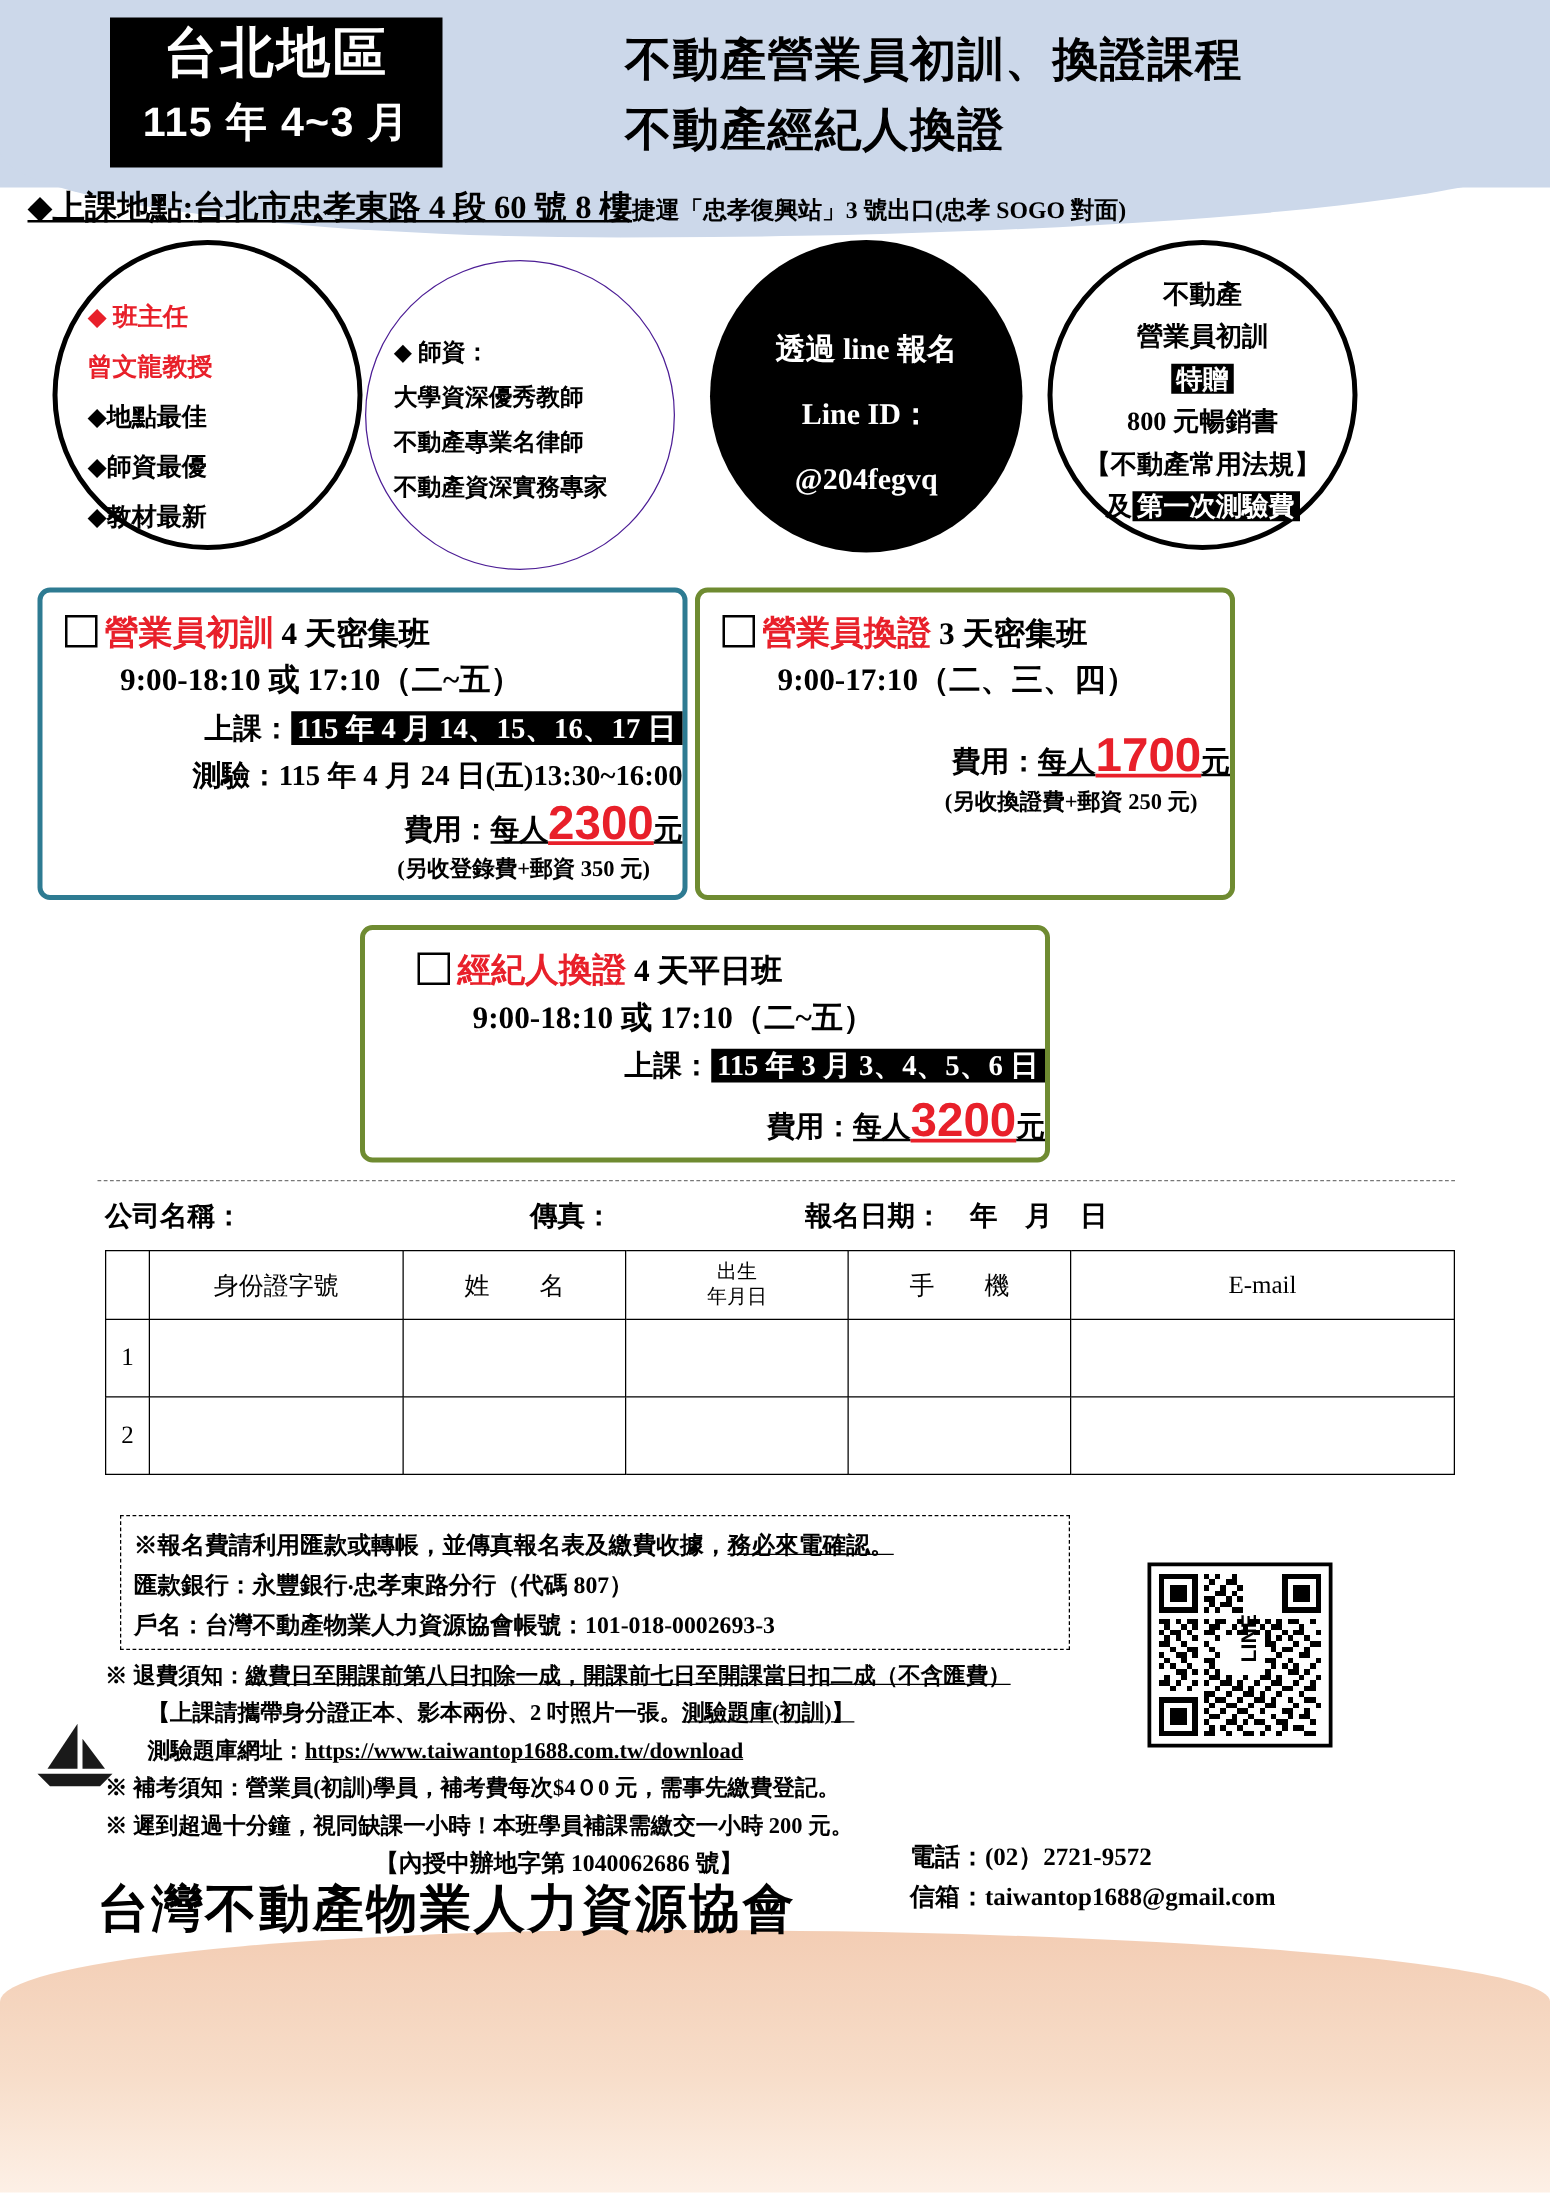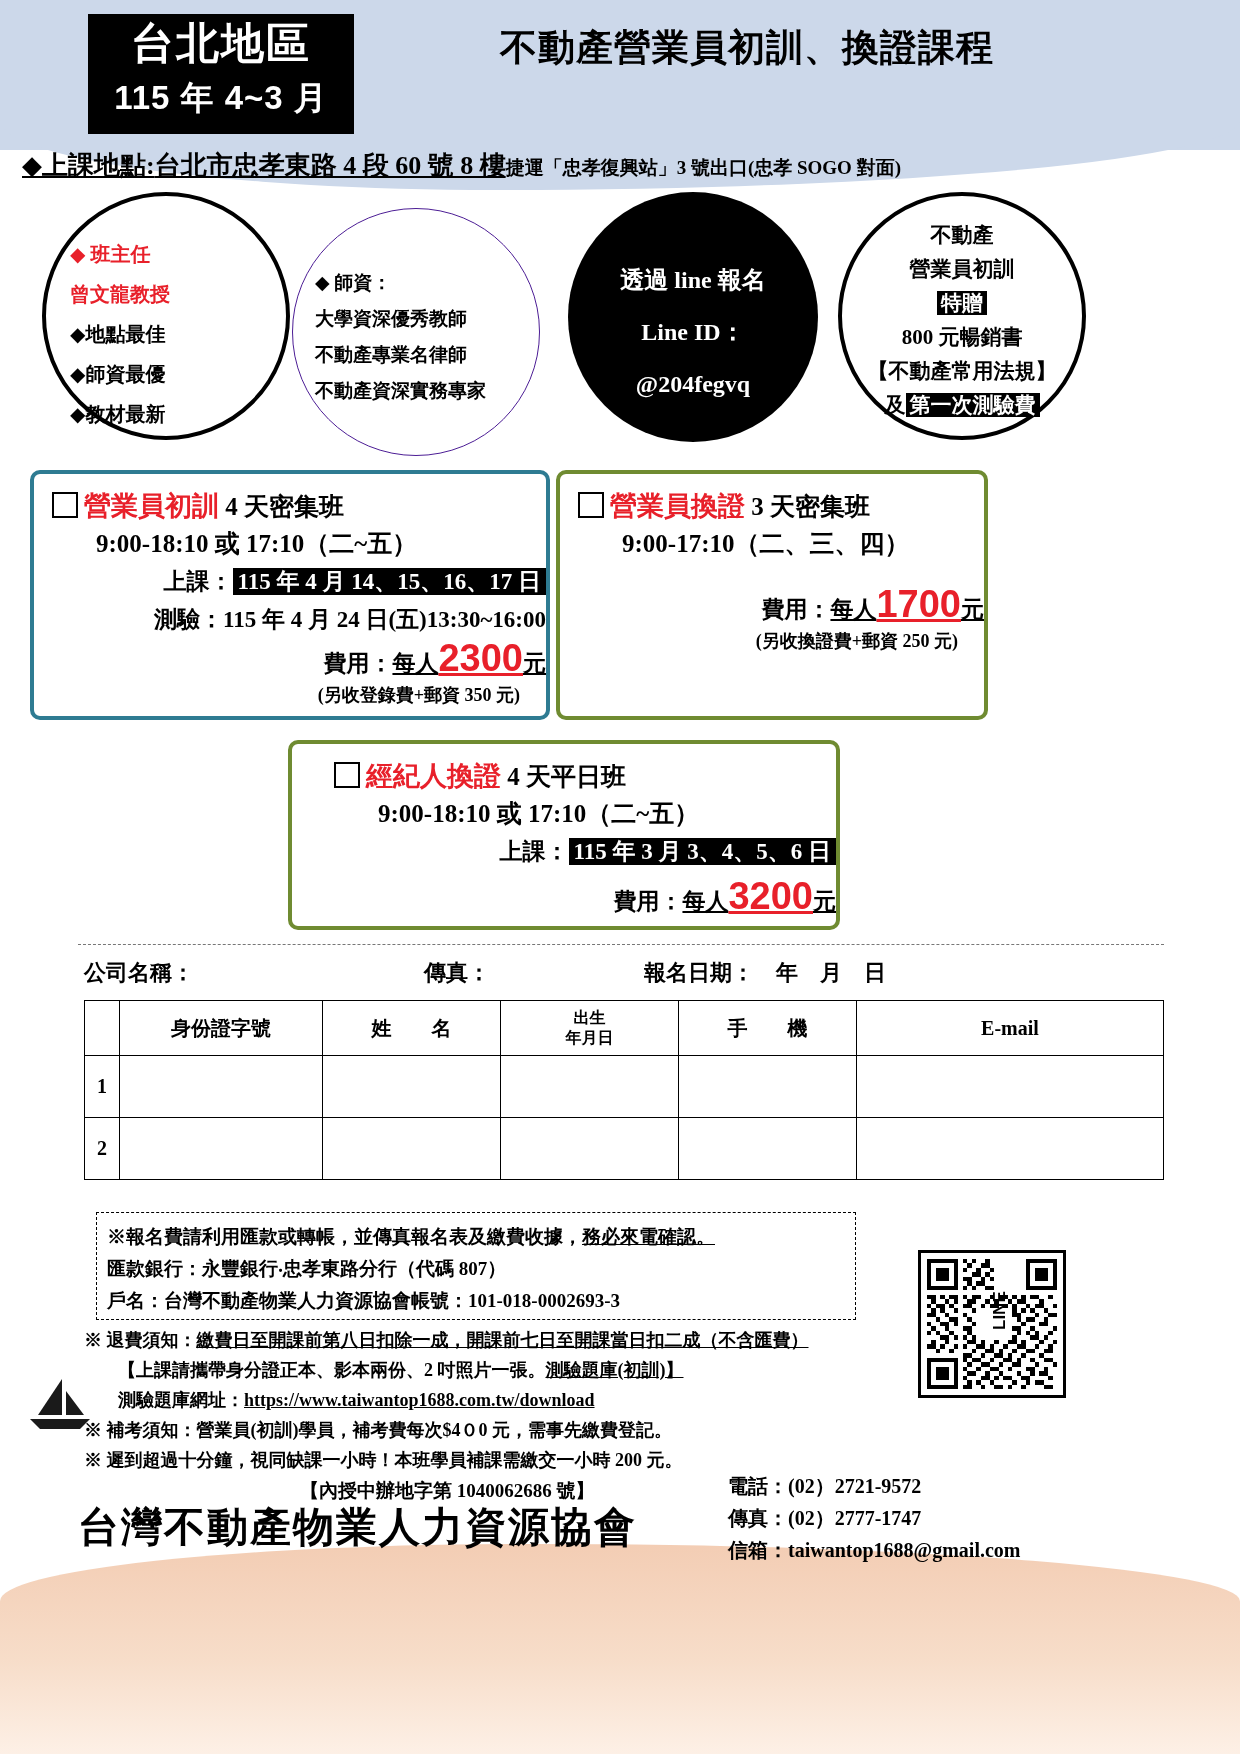--- a/index.html
+++ b/index.html
@@ -81,21 +81,21 @@
   .note{font-size:18px;font-weight:bold;text-align:right;padding-right:26px;}
 
   
   .dashed-sep{position:absolute;left:78px;top:944px;width:1086px;border-top:1px dashed #777;}
   .frm-head{position:absolute;left:84px;top:958px;width:1090px;font-size:22px;font-weight:bold;}
   .frm-head span{display:inline-block;}
   table.reg{
     position:absolute;left:84px;top:1000px;width:1080px;border-collapse:collapse;
     font-size:20px;font-weight:bold;
   }
-  table.reg td,table.reg th{border:1.5px solid #000;height:52px;text-align:center;font-weight:bold;}
+  table.reg td,table.reg th{border:1.5px solid #000;height:52px;text-align:center;font-weight:normal;}
   table.reg .idx{width:32px;}
   table.reg .r{height:62px;}
   .th-small{font-size:16px;line-height:20px;}
 
   
   .notice{
     position:absolute;left:96px;top:1212px;width:760px;height:108px;
     border:1.5px dashed #000;box-sizing:border-box;padding:8px 10px;
     font-size:19px;line-height:32px;font-weight:bold;
   }
@@ -125,20 +125,21 @@
 
   <div class="bg-top"></div>
   <div class="bg-bottom"></div>
 
   <div class="hdr-badge">
     <div class="l1">台北地區</div>
     <div class="l2">115 年 4~3 月</div>
   </div>
   <div class="hdr-title">
     <div>不動產營業員初訓、換證課程</div>
+    <div>不動產經紀人換證</div>
   </div>
 
   <div class="addr">
     <u><span>◆上課地點:</span><span>台北市忠孝東路 4 段 60 號 8 樓</span></u><span class="small">捷運「忠孝復興站」3 號出口(忠孝 SOGO 對面)</span>
   </div>
 
   <div class="circle c1">
     <div class="inner">
       <div class="red">◆ 班主任</div>
       <div class="red">曾文龍教授</div>
@@ -485,17 +486,16 @@
   <svg class="boat" viewBox="0 0 70 60">
     <path d="M38 4 L38 40 L14 40 Z" fill="#1a1a1a"></path>
     <path d="M42 16 L42 40 L60 40 Z" fill="#1a1a1a"></path>
     <path d="M6 44 L66 44 L56 54 L16 54 Z" fill="#1a1a1a"></path>
   </svg>
 
   <div class="f-reg">【內授中辦地字第 1040062686 號】</div>
   <div class="f-name">台灣不動產物業人力資源協會</div>
   <div class="f-contact">
     <div>電話：(02）2721-9572</div>
-    <div>傳真：(02）2777-1747</div>
     <div>信箱：taiwantop1688@gmail.com</div>
   </div>
 
 </div>
 
 </body></html>

